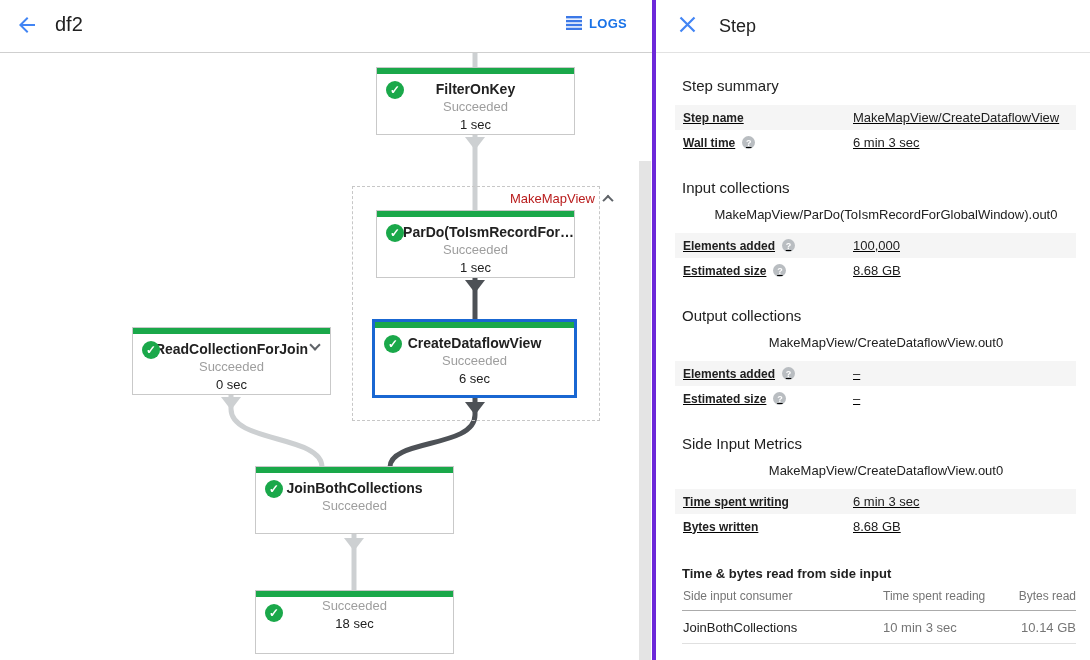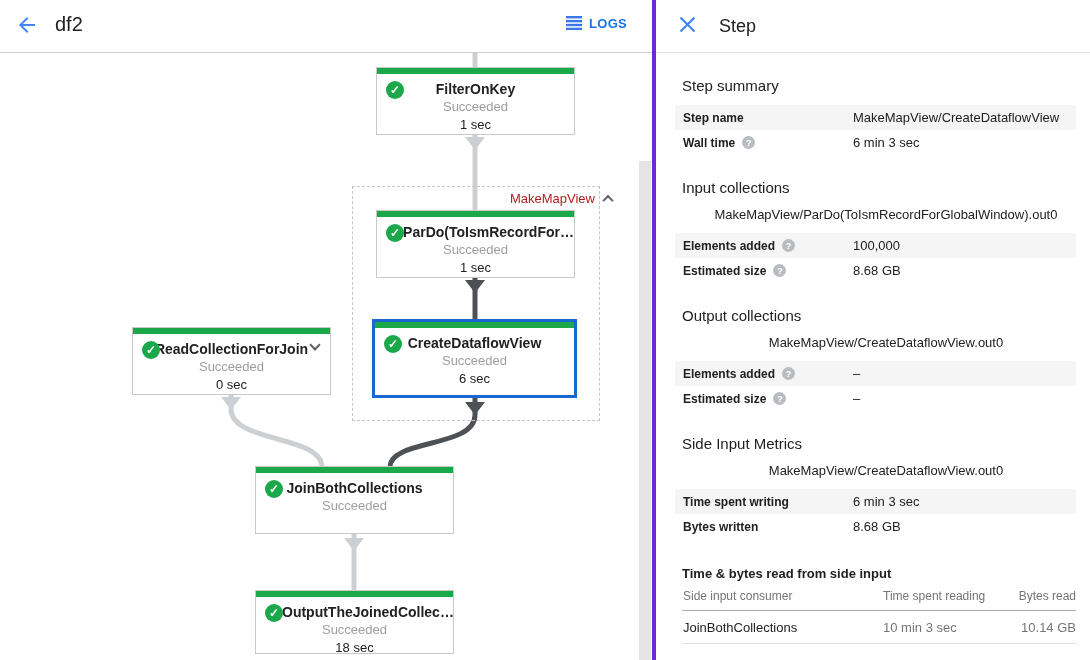--- a/index.html
+++ b/index.html
@@ -33,21 +33,21 @@
 
   
   .side-panel { position:absolute; left:652px; top:0; width:438px; height:660px; background:#fff; border-left:4px solid #6d28d9; }
   .panel-header { height:53px; border-bottom:1px solid #e2e2e2; display:flex; align-items:center; }
   .close-btn { margin-left:21px; width:20px; height:20px; cursor:pointer; display:flex; align-items:center; justify-content:center; }
   .panel-title { margin-left:22px; font-size:18px; color:#212121; }
 
   .panel-content { position:relative; padding-left:19px; }
   .sec-heading { font-size:15px; font-weight:400; color:#212121; margin:24px 0 11px 7px; }
   .collection-name { font-size:13px; color:#212121; margin:0 0 11px 7px;text-align:center; }
-  .kv-rows { margin-right:14px; }
+  .kv-rows { margin-right:14px;text-decoration:underline; }
   .kv-row { display:flex; align-items:center; height:25px; padding-left:8px; font-size:13px; }
   .kv-row.alt { background:#f5f5f5; }
   .kv-label { width:170px; font-weight:bold; font-size:12px; color:#212121; display:flex; align-items:center; }
   .kv-value { color:#212121; }
   .help-icon { width:13px; height:13px; border-radius:50%; background:#b9bdc1; color:#fff; font-size:9px; font-weight:bold; display:inline-flex; align-items:center; justify-content:center; margin-left:7px; cursor:pointer; flex:none; }
 
   .table-heading { font-size:13px; font-weight:bold; color:#212121; margin:27px 0 0 7px; }
   .si-table { margin:0 14px 0 7px; }
   .si-hrow { display:flex; align-items:center; height:30px; font-size:12px; color:#757575; border-bottom:1px solid #ababab; }
   .si-row { display:flex; align-items:center; height:33px; font-size:13px; border-bottom:1px solid #e0e0e0; }
@@ -150,21 +150,20 @@
     <div class="node" style="left:255px; top:413px; height:68px;">
       <div class="bar"></div>
       <span class="check">✓</span>
       <div class="name">JoinBothCollections</div>
       <div class="status">Succeeded</div>
     </div>
 
     <div class="node" style="left:255px; top:537px; height:64px;">
       <div class="bar"></div>
       <span class="check">✓</span>
-      <div class="name" style="padding-left:26px;">OutputTheJoinedCollec…</div>
       <div class="status">Succeeded</div>
       <div class="time">18 sec</div>
     </div>
 
     <div class="vscrollbar"></div>
   </div>
 
   <div class="side-panel">
     <div class="panel-header">
       <div class="close-btn">

